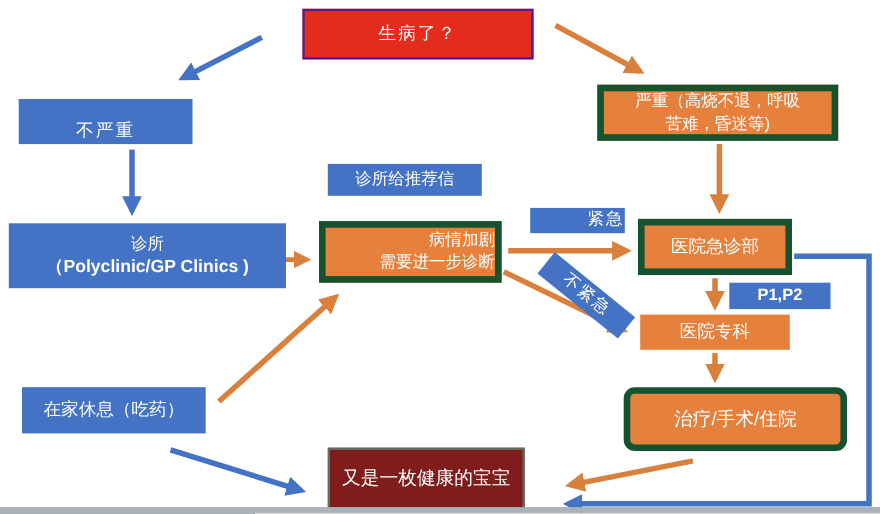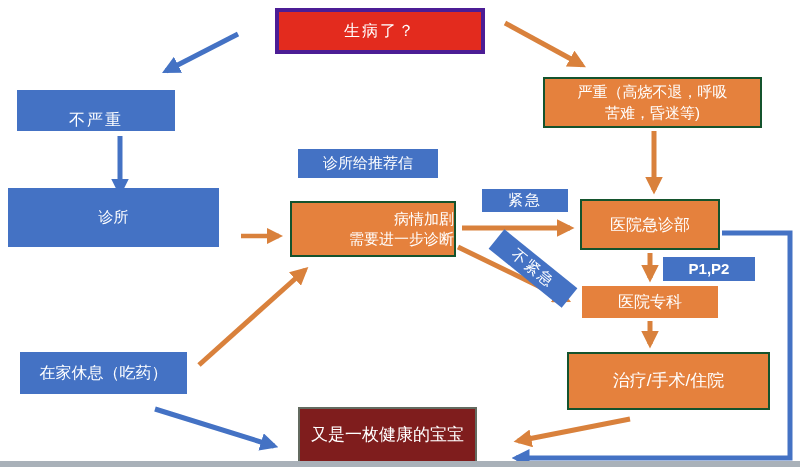--- a/index.html
+++ b/index.html
@@ -7,34 +7,34 @@
     position:relative;width:800px;height:467px;background:#ffffff;overflow:hidden;
     font-family:"Liberation Sans","DejaVu Sans",sans-serif;
   }
   .arrow-layer{position:absolute;left:0;top:0;width:800px;height:467px;}
   .node{
     position:absolute;display:flex;flex-direction:column;align-items:center;justify-content:center;
     color:#ffffff;text-align:center;box-sizing:border-box;font-weight:500;line-height:1.35;
   }
   .blue{background:#4472C4;}
   .orange{background:#E5813D;}
-  .bordered{border:2px solid #14532d;}
-  .node-sick{left:275px;top:8px;width:210px;height:46px;background:#E32B1E;border:4px solid #4c1d95;font-size:16px;letter-spacing:2px;}
+  .bordered{border:6px solid #14532d;}
+  .node-sick{left:275px;top:8px;width:210px;height:46px;background:#E32B1E;border:2px solid #4c1d95;font-size:16px;letter-spacing:2px;}
   .node-not-serious{left:17px;top:90px;width:158px;height:41px;font-size:16px;letter-spacing:2px;justify-content:flex-end;}
   .node-serious{left:543px;top:77px;width:219px;height:51px;font-size:15px;}
-  .node-clinic{left:8px;top:188px;width:211px;height:59px;font-size:15px;text-align:center;}
+  .node-clinic{left:8px;top:203px;width:252px;height:59px;font-size:15px;text-align:center;}
   .node-clinic .l2{font-size:16px;font-weight:700;}
   .node-referral{left:298px;top:149px;width:140px;height:29px;font-size:15px;}
   .node-worsen{left:290px;top:201px;width:166px;height:56px;font-size:15px;align-items:flex-end;}
-  .node-urgent{left:482px;top:189px;width:86px;height:23px;font-size:15px;letter-spacing:2px;}
+  .node-urgent{left:482px;top:189px;width:86px;height:23px;font-size:15px;letter-spacing:2px;align-items:flex-end;}
   .node-not-urgent{left:486px;top:256px;width:94px;height:25px;font-size:15px;letter-spacing:2px;transform:rotate(39deg);}
   .node-emergency{left:580px;top:199px;width:140px;height:51px;font-size:16px;}
   .node-p1p2{left:663px;top:257px;width:92px;height:24px;font-size:15px;font-weight:700;}
   .node-specialist{left:582px;top:286px;width:136px;height:32px;font-size:16px;}
-  .node-treatment{left:567px;top:352px;width:203px;height:58px;font-size:17px;}
+  .node-treatment{left:567px;top:352px;width:203px;height:58px;font-size:17px;border-radius:10px;}
   .node-rest-home{left:20px;top:352px;width:167px;height:42px;font-size:16px;}
   .node-healthy{left:298px;top:407px;width:179px;height:56px;background:#7f1d1d;border:2px solid #636B60;font-size:17px;}
   .bottom-strip{position:absolute;left:0;top:461px;width:800px;height:6px;background:#a9b1b9;}
   .line{display:block;}
 </style>
 </head>
 <body>
 
 <div class="canvas">
 
@@ -71,20 +71,21 @@
     <span class="line">不严重</span>
   </div>
 
   <div class="node orange bordered node-serious">
     <span class="line">严重（高烧不退，呼吸</span>
     <span class="line">苦难，昏迷等)</span>
   </div>
 
   <div class="node blue node-clinic">
     <span class="line">诊所</span>
+    <span class="line l2">（Polyclinic/GP Clinics )</span>
   </div>
 
   <div class="node blue node-referral">
     <span class="line">诊所给推荐信</span>
   </div>
 
   <div class="node orange bordered node-worsen">
     <span class="line">病情加剧</span>
     <span class="line">需要进一步诊断</span>
   </div>

